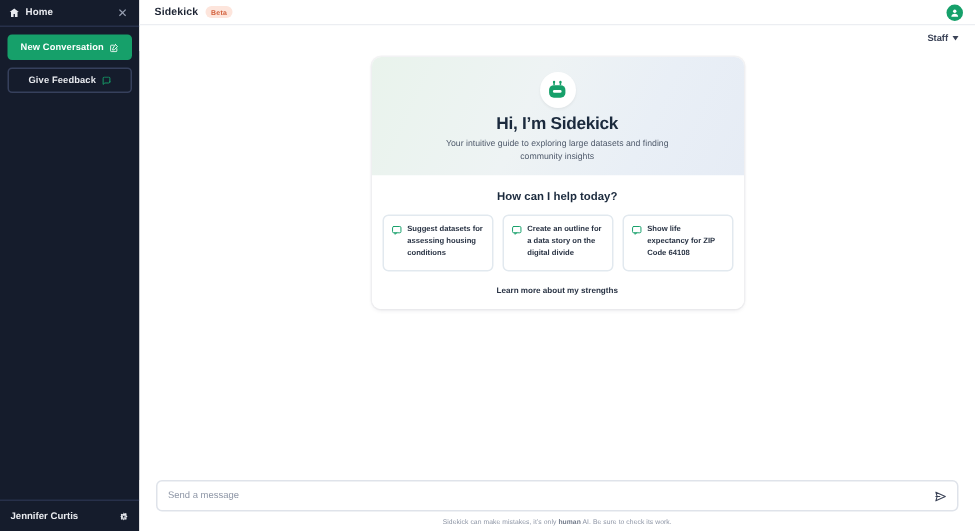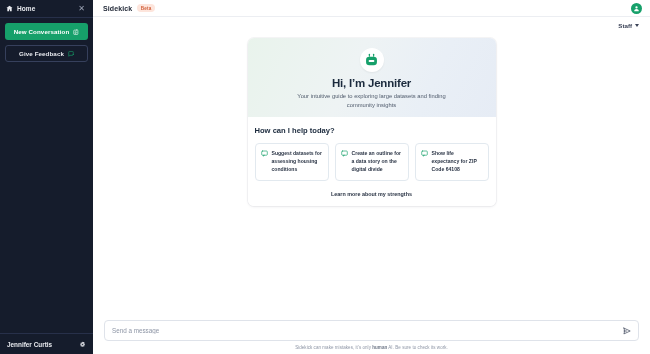--- a/index.html
+++ b/index.html
@@ -133,20 +133,21 @@
   }
   .hero-sub {
     margin-top: 3px;
     font-size: 5.8px; color: #4e5costume; color: #4f5a6b;
     text-align: center; line-height: 1.5;
     max-width: 176px;
   }
 
   .lower { padding: 9px 7px 9px 7px; background: #fff; }
   .lower-title {
+    text-align: center;
     font-size: 7.6px; font-weight: 700; color: #1b2a3d;
     margin-bottom: 8px;
   }
   .suggestions { display: flex; gap: 6px; }
   .sugg {
     flex: 1 1 0;
     border: 1px solid #e2e9ef; border-radius: 4px;
     padding: 6px 5px 6px 5px;
     display: flex; gap: 4px; align-items: flex-start;
     cursor: pointer; background: #fff;
@@ -272,21 +273,21 @@
               <g stroke="#16a06a" stroke-width="1.7" stroke-linecap="round">
                 <path d="M8.6 5.2V3.1"></path>
                   <path d="M15.4 5.2V3.1"></path>
               </g>
               <circle cx="8.6" cy="2.6" r="1.25" fill="#16a06a"></circle>
               <circle cx="15.4" cy="2.6" r="1.25" fill="#16a06a"></circle>
               <rect x="3.3" y="6.1" width="17.4" height="13.3" rx="5.1" fill="#16a06a"></rect>
               <rect x="7.4" y="11.3" width="9.2" height="2.9" rx="1.45" fill="#ffffff"></rect>
             </svg>
           </div>
-          <div class="hero-title">Hi, I’m Jennifer</div>
+          <div class="hero-title">Hi, I’m Sidekick</div>
           <div class="hero-sub">Your intuitive guide to exploring large datasets and finding community insights</div>
         </div>
 
         <div class="lower">
           <div class="lower-title">How can I help today?</div>
           <div class="suggestions">
 
             <div class="sugg">
               <span class="ico">
                 <svg width="7" height="7" viewBox="0 0 16 16" fill="none" stroke="#16a06a" stroke-width="1.5" stroke-linejoin="round" stroke-linecap="round">

